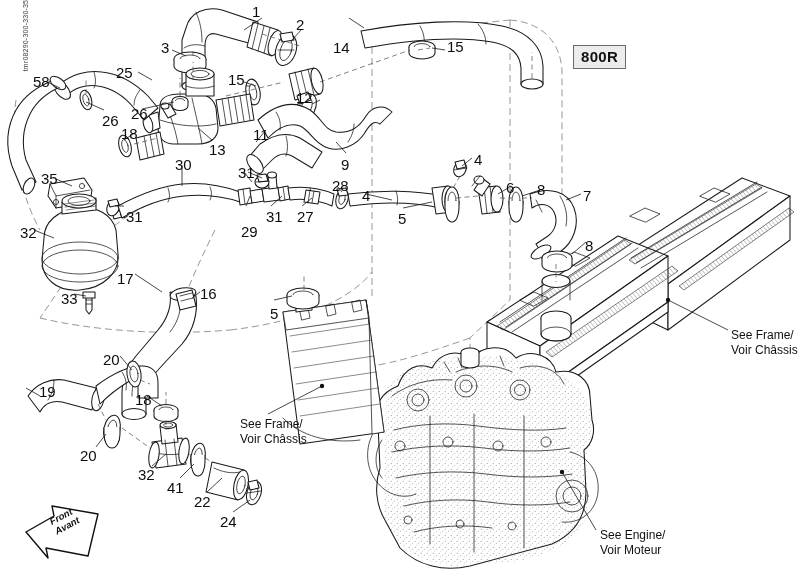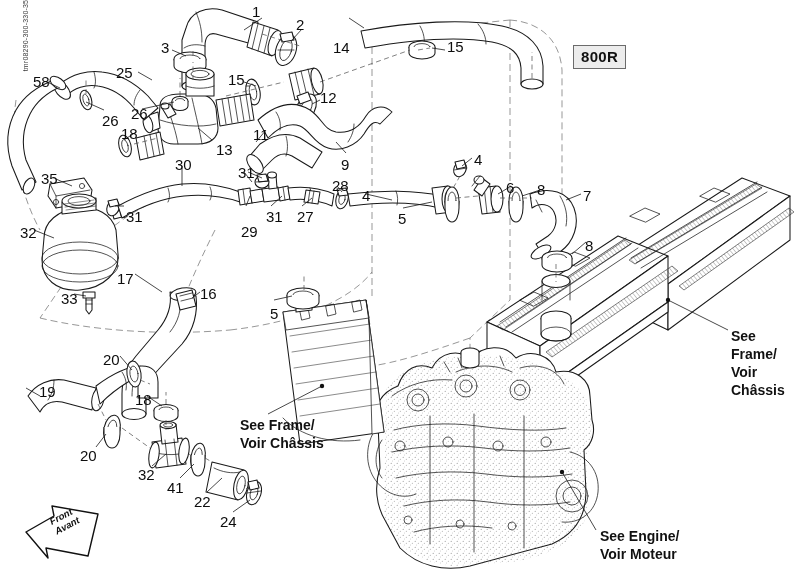--- a/index.html
+++ b/index.html
@@ -44,25 +44,24 @@
     font-family: "Liberation Sans", sans-serif;
     font-size: 15px;
     font-weight: bold;
     color: #111;
     letter-spacing: 0.3px;
   }
   
   .refnote {
     position: absolute;
     font-family: "Liberation Sans", sans-serif;
-    font-size: 14px;
+    font-size: 12px;
     color: #111;
     line-height: 1.28;
     white-space: pre-line;
-    font-weight: bold;
   }
   
   .docid {
     position: absolute;
     left: -25px;
     top: 30px;
     width: 100px;
     transform: rotate(-90deg);
     transform-origin: 50% 50%;
     font-family: "Liberation Sans", sans-serif;
@@ -692,27 +691,27 @@
   </svg>
 
   <div id="callout-layer">
       <div class="callout" style="left: 252px; top: 4px;">1</div>
       <div class="callout" style="left: 296px; top: 17px;">2</div>
       <div class="callout" style="left: 161px; top: 40px;">3</div>
       <div class="callout" style="left: 333px; top: 8px; margin-top: 32px;">14</div>
       <div class="callout" style="left: 447px; top: 39px;">15</div>
       <div class="callout" style="left: 116px; top: 65px; text-align: center;">25</div>
       <div class="callout" style="left: 228px; top: 72px;">15</div>
-      <div class="callout" style="left: 320px; top: 90px; text-align: center;">12</div>
+      <div class="callout" style="left: 296px; top: 90px; text-align: center;">12</div>
       <div class="callout" style="left: 33px; top: 74px;">58</div>
       <div class="callout" style="left: 131px; top: 106px;">26</div>
       <div class="callout" style="left: 102px; top: 113px;">26</div>
       <div class="callout" style="left: 253px; top: 127px;">11</div>
       <div class="callout" style="left: 121px; top: 126px;">18</div>
-      <div class="callout" style="left: 216px; top: 142px;">13</div>
+      <div class="callout" style="left: 209px; top: 142px;">13</div>
       <div class="callout" style="left: 341px; top: 157px;">9</div>
       <div class="callout" style="left: 474px; top: 152px;">4</div>
       <div class="callout" style="left: 175px; top: 157px;">30</div>
       <div class="callout" style="left: 238px; top: 165px;">31</div>
       <div class="callout" style="left: 506px; top: 180px;">6</div>
       <div class="callout" style="left: 537px; top: 182px;">8</div>
       <div class="callout" style="left: 583px; top: 188px;">7</div>
       <div class="callout" style="left: 332px; top: 178px;">28</div>
       <div class="callout" style="left: 362px; top: 188px;">4</div>
       <div class="callout" style="left: 41px; top: 171px; text-align: center;">35</div>

